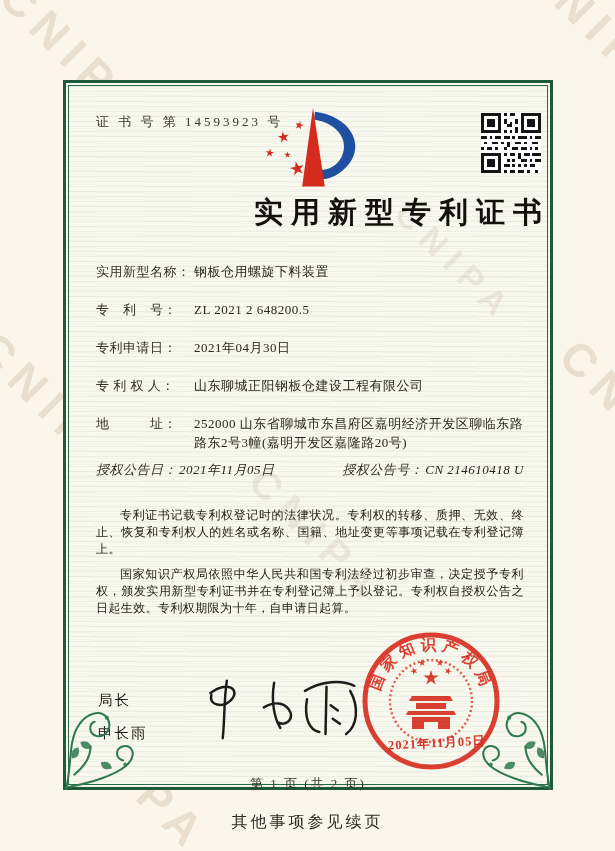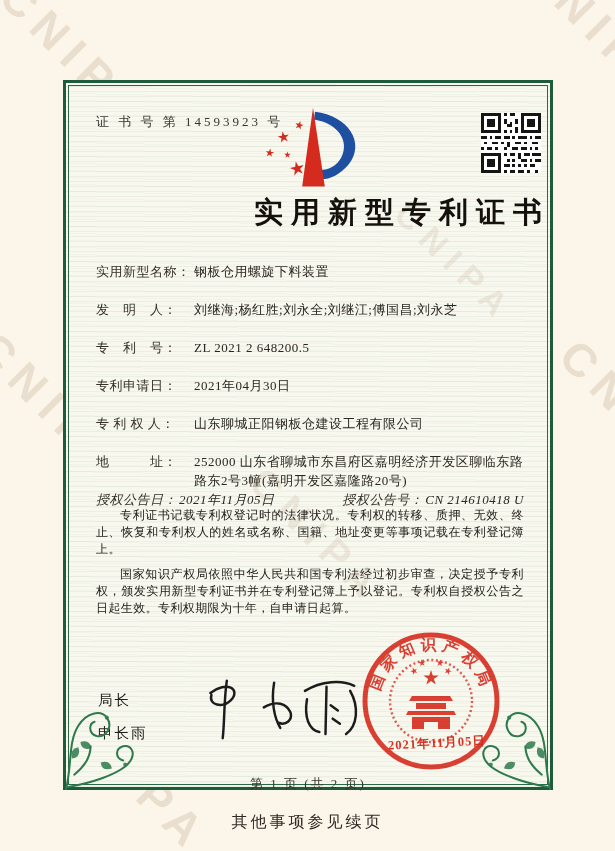--- a/index.html
+++ b/index.html
@@ -34,21 +34,21 @@
   .qr{ position:absolute; left:415px; top:30px; width:60px; height:60px;}
   .title{
     position:absolute; left:0; right:0; top:110px; text-align:right;
     font-size:29px; font-weight:bold; letter-spacing:8px; color:#14110c;
   }
   
   .fields{ position:absolute; left:30px; right:26px; top:179px; font-size:13px; }
   .row{ display:flex; line-height:19px; margin-bottom:19px; letter-spacing:0.5px;}
   .row .flabel{ flex:0 0 98px; color:#343028;}
   .row .fvalue{ flex:1; color:#2a2620;}
-  .row.address{ margin-bottom:0;}
+  .row.address{ margin-bottom:8px;}
   .addr2{ display:block;}
   .row.grant{ justify-content:space-between;font-style:italic;}
   .pair{ display:flex;}
   .pair .flabel{ flex:0 0 auto; margin-right:2px;}
   
   .body-text{
     position:absolute; left:30px; right:26px; top:424px;
     font-size:12px; line-height:17px; text-align:justify; color:#23201b;
     letter-spacing:0.4px;
   }
@@ -110,24 +110,20 @@
       <path fill="#151515" d="M2 2h3v3H2z M16 2h3v3h-3z M2 16h3v3H2z"></path>
       <path fill="#151515" d="M8 0h1v1H8z M10 0h2v1h-2z M8 2h1v2H8z M10 3h1v1h-1z M12 2h1v2h-1z M9 4h2v1H9z M12 5h1v1h-1z M8 6h1v1H8z M10 6h1v1h-1z M12 6h1v1h-1z M0 8h2v1H0z M3 8h1v1H3z M5 8h2v1H5z M8 8h2v1H8z M11 8h1v1h-1z M13 8h3v1h-3z M17 8h1v1h-1z M19 8h2v1h-2z M1 10h1v1H1z M4 10h2v1H4z M7 10h1v1H7z M9 10h1v2H9z M12 10h2v1h-2z M15 10h1v1h-1z M18 10h2v1h-2z M0 12h1v1H0z M2 12h2v1H2z M5 12h1v1H5z M8 12h1v1H8z M11 12h2v1h-2z M14 12h2v1h-2z M17 12h1v1h-1z M19 12h1v1h-1z M8 14h1v1H8z M10 14h2v1h-2z M13 14h1v2h-1z M15 14h2v1h-2z M18 14h3v1h-3z M9 16h1v1H9z M11 16h1v1h-1z M14 16h2v1h-2z M17 16h1v1h-1z M19 16h2v1h-2z M8 18h2v1H8z M11 18h1v1h-1z M13 18h1v1h-1z M15 18h1v1h-1z M17 18h2v1h-2z M8 20h1v1H8z M10 20h2v1h-2z M13 20h2v1h-2z M16 20h1v1h-1z M19 20h1v1h-1z"></path>
     </svg>
 
     <div class="title">实用新型专利证书</div>
 
     <div class="fields">
       <div class="row">
         <span class="flabel">实用新型名称：</span>
         <span class="fvalue">钢板仓用螺旋下料装置</span>
-      </div>
-      <div class="row">
-        <span class="flabel">发　明　人：</span>
-        <span class="fvalue">刘继海;杨红胜;刘永全;刘继江;傅国昌;刘永芝</span>
       </div>
       <div class="row">
         <span class="flabel">专　利　号：</span>
         <span class="fvalue">ZL 2021 2 648200.5</span>
       </div>
       <div class="row">
         <span class="flabel">专利申请日：</span>
         <span class="fvalue">2021年04月30日</span>
       </div>
       <div class="row">

